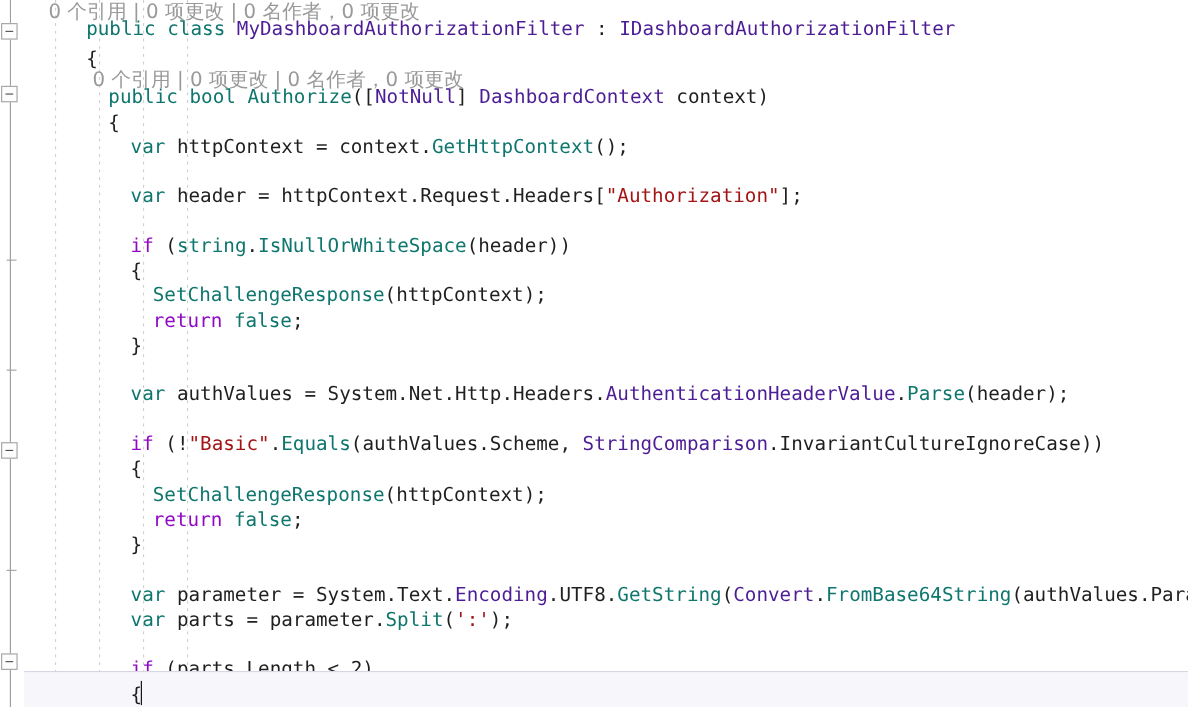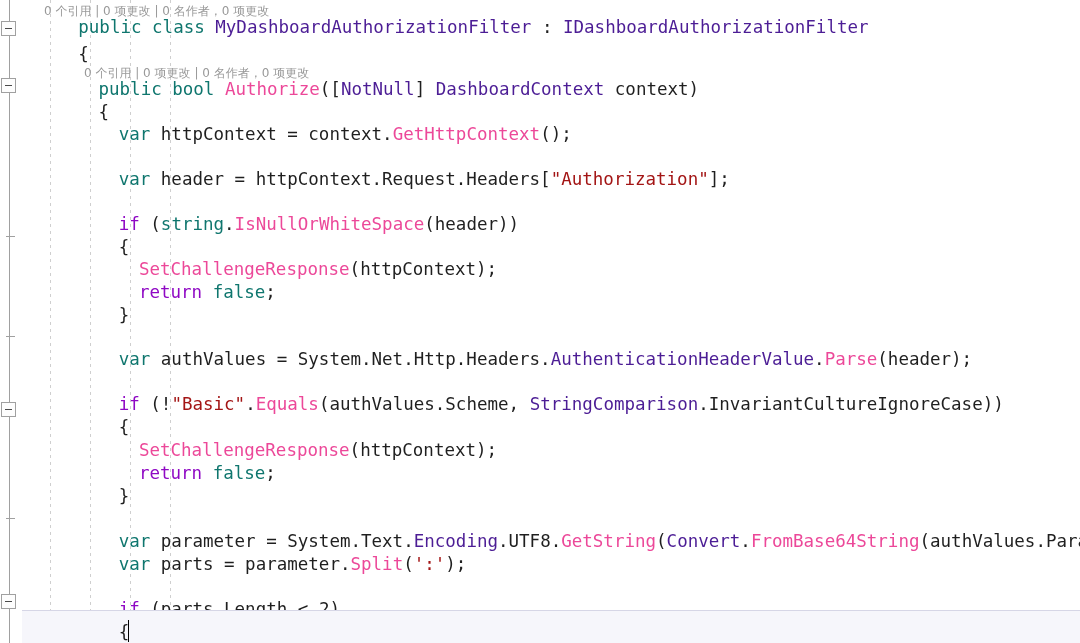--- a/index.html
+++ b/index.html
@@ -27,34 +27,34 @@
     background-size:1px 7px;}
 
   
   .code{position:absolute;left:0;top:0;width:1080px;height:643px;
     font-size:17.5px;line-height:45px;white-space:pre;letter-spacing:0;}
   .line{position:absolute;left:0;width:1080px;height:45px;line-height:45px;}
   .ln-txt{position:absolute;left:0;top:0;white-space:pre;}
 
   
   .codelens{position:absolute;height:22px;line-height:22px;color:#999999;
-    font-family:"DejaVu Sans","Liberation Sans",sans-serif;font-size:12px;white-space:pre;}
+    font-family:"DejaVu Sans","Liberation Sans",sans-serif;font-size:18px;white-space:pre;}
 
   
   .curline{position:absolute;left:22px;width:1058px;height:45px;
     background:#f6f6fb;border-top:1px solid #d6d6e6;border-bottom:1px solid #d6d6e6;
     box-sizing:border-box;}
   .caret{display:inline-block;width:1px;height:22px;background:#000;
     vertical-align:-4px;margin-left:-1px;}
 
   
   .k    {color:#0f766e;}   
   .ctrl {color:#8f08c4;}   
   .type {color:#4c1d95;}   
-  .mth  {color:#ec4899;}   
+  .mth  {color:#0f766e;}   
   .str  {color:#a31515;}   
   .pl   {color:#1f1f1f;}   
   .br   {color:#1f1f1f;}   
 </style>
 </head>
 <body>
 
 <div id="editor">
 
   <div class="outline-margin" id="outline-margin">

